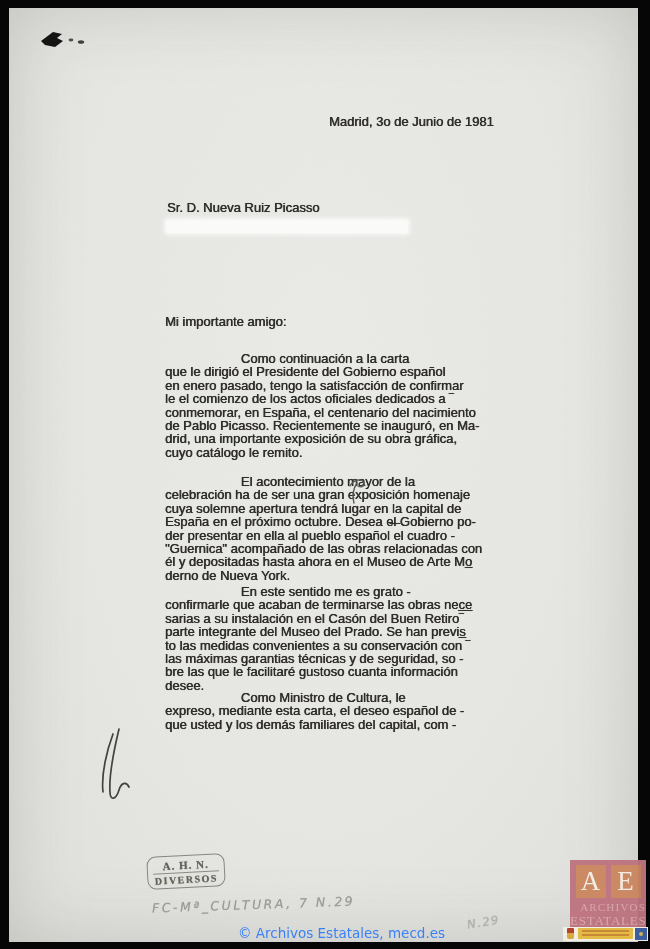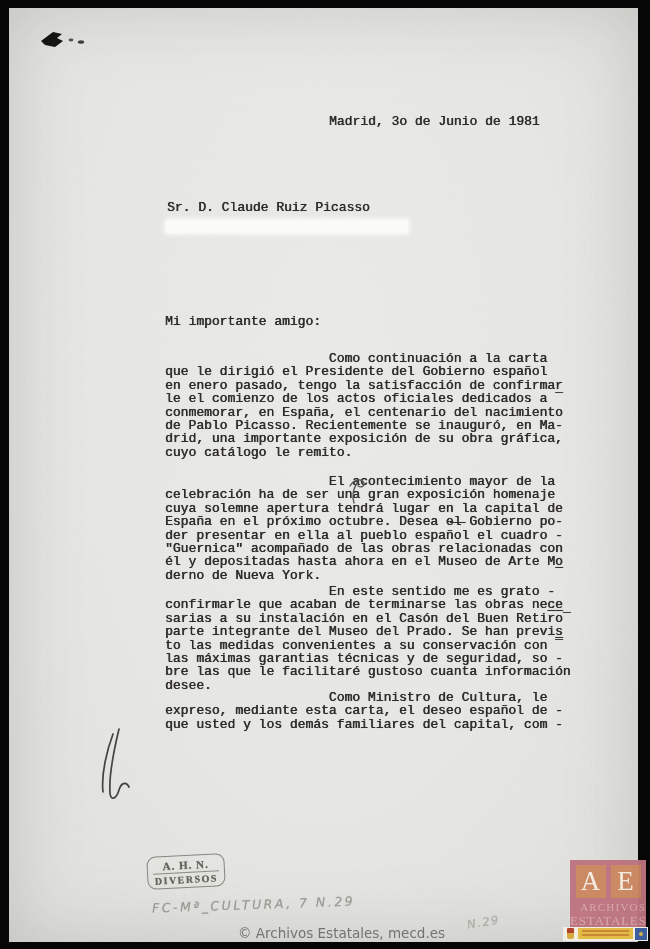--- a/index.html
+++ b/index.html
@@ -4,21 +4,21 @@
 <style>
   html,body{margin:0;padding:0;background:#222;}
   .scan{position:relative;width:650px;height:949px;background:#060606;overflow:hidden;
         font-family:"Liberation Sans",sans-serif;}
   .paper{position:absolute;left:9px;top:8px;right:12px;bottom:7px;
          background:radial-gradient(ellipse at 50% 38%, #ebebe8 0%, #e7e7e4 55%, #e0e0dd 100%);
          box-shadow:inset 0 0 70px rgba(120,120,112,.28);}
   .noise{position:absolute;left:9px;top:8px;width:629px;height:934px;z-index:1;pointer-events:none;}
 
   .typed{position:absolute;z-index:2;color:#2e2c29;
-         font-family:Liberation Mono, monospace;
+         font-family:Liberation Sans, sans-serif;
          font-size:13px;line-height:13.4px;white-space:pre;
          text-shadow:.45px 0 0 rgba(46,44,41,.85), 0 0 .7px rgba(46,44,41,.45);}
   .date-line{left:329px;top:115px;}
   .addressee{left:167px;top:201px;}
   .salutation{left:165px;top:315px;}
   .para{left:165px;width:420px;}
   .p1{top:352px;}
   .p2{top:459px;margin-top:16px;}
   .p3{top:585px;}
   .p4{top:691px;}
@@ -35,21 +35,21 @@
   .stamp-l1{font-size:11px;font-weight:bold;letter-spacing:1px;
             border-bottom:1.3px solid rgba(104,104,95,.7);padding-bottom:1px;margin:0 3px;}
   .stamp-l2{font-size:10px;font-weight:bold;letter-spacing:1.5px;padding-top:1px;}
 
   .pencil{position:absolute;z-index:2;color:#9a9b94;font-style:italic;
           font-family:"DejaVu Sans",sans-serif;text-shadow:0 0 .7px rgba(154,155,148,.7);}
   .pencil-note{left:152px;top:897px;font-size:12.5px;letter-spacing:2.5px;transform:rotate(-2deg);}
   .pencil-num{left:467px;top:915px;font-size:11.5px;letter-spacing:1.5px;color:#b0b1aa;
               transform:rotate(-9deg);}
 
-  .watermark{position:absolute;z-index:2;left:238px;top:925px;font-size:13.5px;color:#737373;
+  .watermark{position:absolute;z-index:2;left:238px;top:925px;font-size:13.5px;color:#3b82f6;
              font-family:"DejaVu Sans",sans-serif;}
 
   
   .ae{position:absolute;z-index:4;left:570px;top:860px;width:76px;height:67px;
       background:#bd7480;opacity:.96;}
   .ae-tiles{display:flex;gap:5px;justify-content:center;padding-top:5px;}
   .ae-tile{width:30px;height:33px;background:#cb8660;display:flex;align-items:center;
            justify-content:center;font-family:"Liberation Serif",serif;font-size:27px;
            color:#f4ede1;line-height:1;}
   .ae-l1{margin-top:3px;text-align:right;font-family:"Liberation Serif",serif;font-size:11px;
@@ -85,21 +85,21 @@
   </svg>
 
   <svg class="mark" style="left:38px;top:28px" width="56" height="24" viewBox="0 0 56 24">
     <path d="M3,13 L15,4 L24,6 L19,10 L25,13 L17,19 L7,17 Z" fill="#141412"></path>
     <ellipse cx="33" cy="12" rx="2.4" ry="1.4" fill="#2a2a27" opacity=".8"></ellipse>
     <ellipse cx="43" cy="14" rx="3.2" ry="1.8" fill="#222220" opacity=".85"></ellipse>
   </svg>
 
   <div class="typed date-line">Madrid, 3o de Junio de 1981</div>
 
-  <div class="typed addressee">Sr. D. Claude Ruiz Picasso</div>
+  <div class="typed addressee">Sr. D. Nueva Ruiz Picasso</div>
   <div class="redaction"></div>
 
   <div class="typed salutation">Mi importante amigo:</div>
 
   <div class="typed para p1">                     Como continuación a la carta
 que le dirigió el Presidente del Gobierno español
 en enero pasado, tengo la satisfacción de confirmar
 le el comienzo de los actos oficiales dedicados a ‾
 conmemorar, en España, el centenario del nacimiento
 de Pablo Picasso. Recientemente se inauguró, en Ma-

